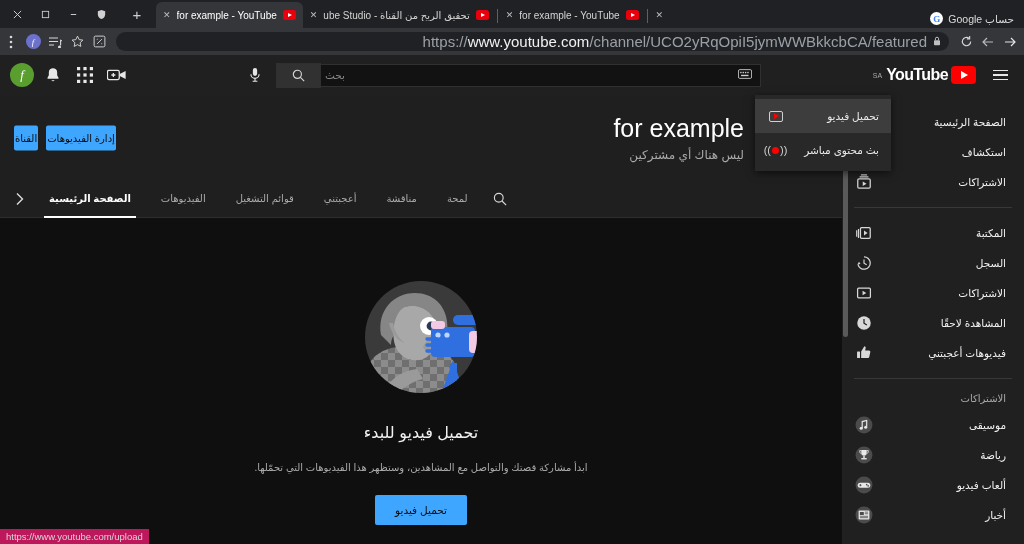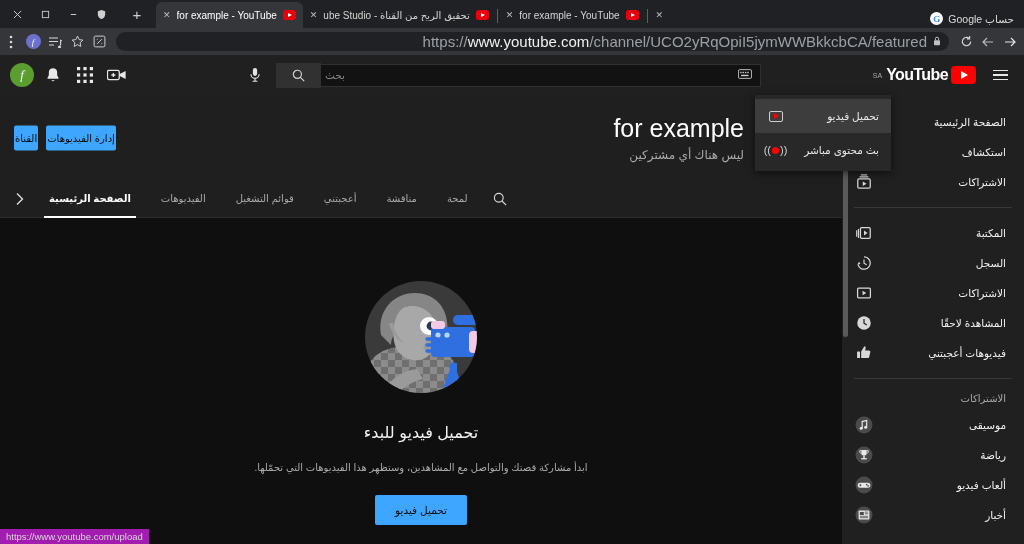--- a/index.html
+++ b/index.html
@@ -253,21 +253,21 @@
   .illus { width: 136px; height: 136px; margin-bottom: 18px; }
   .empty-title { color:#f1f1f1; font-size: 16px; margin-bottom: 20px; }
   .empty-desc { color:#aaa; font-size: 10px; margin-bottom: 22px; text-align:center; }
   .empty-btn {
     background:#3ea6ff; color:#0b0b0b; font-size: 10.5px;
     padding: 9px 20px; border-radius: 2px; font-weight: 500;
   }
 
   .statusbar {
     position:absolute; bottom: 0; left: 0; height: 15px;
-    background:#a21caf; color:#d8d8d8; font-size: 9.5px;
+    background:#be185d; color:#d8d8d8; font-size: 9.5px;
     display:flex; align-items:center; padding: 0 6px; direction: ltr; z-index: 70;
   }
 </style>
 </head>
 <body>
 
 <div id="app">
 
   <div class="browser-tabstrip">
     <div class="win-btns">

